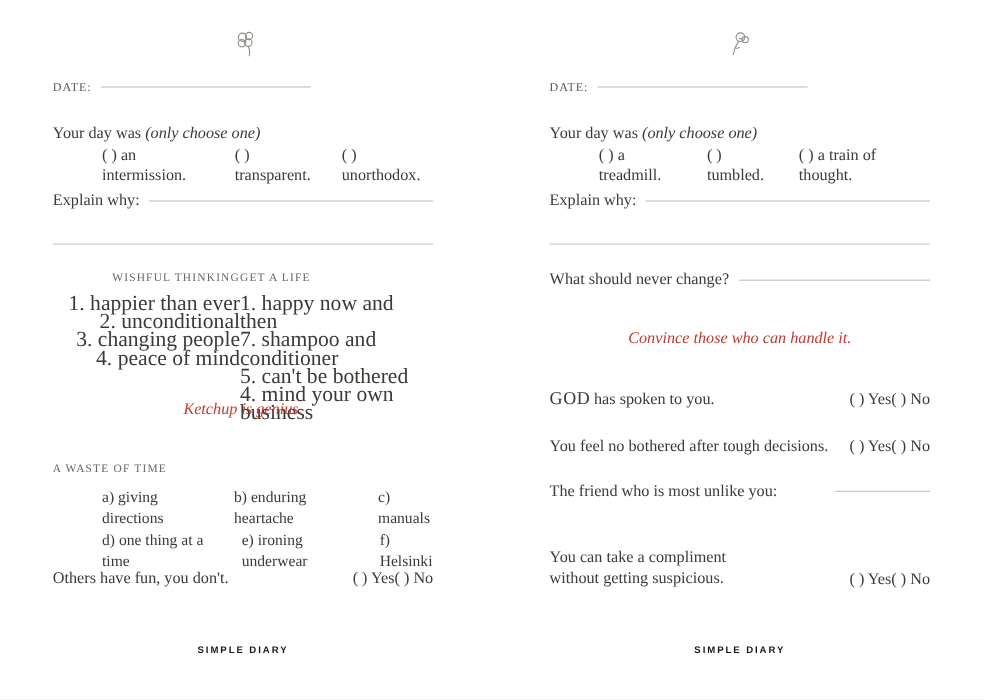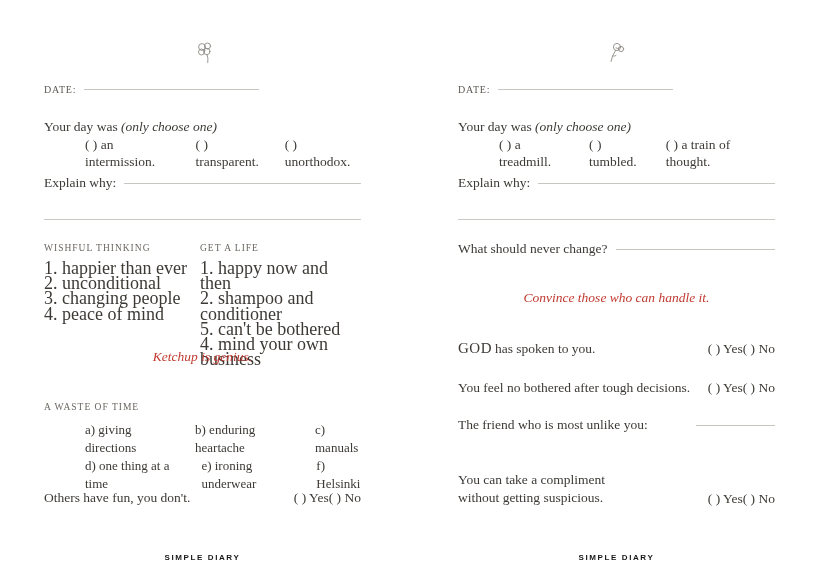--- a/index.html
+++ b/index.html
@@ -5,41 +5,41 @@
   html,body{margin:0;padding:0;background:#e9e9e9;}
   .spread{
     position:relative;
     width:820px;height:583px;
     background:#ffffff;
     font-family:"Liberation Serif", serif;
     color:#3d3a36;
     overflow:hidden;
     margin:0 auto;
   }
-  .page{position:absolute;top:0;width:410px;height:502px;margin-top:16px;}
+  .page{position:absolute;top:0;width:410px;height:502px;}
   .page.left{left:0;--ml:44px;--mr:49px;}
   .page.right{left:410px;--ml:48px;--mr:45px;}
   .abs{position:absolute;left:var(--ml);right:var(--mr);}
   .center{text-align:center;}
   .icon-wrap{top:24px;left:0;right:0;text-align:center;}
   .body-t{font-size:13.5px;line-height:17px;}
   .caps{font-size:10px;letter-spacing:0.8px;color:#5d5953;}
   .sec-h{font-size:9.5px;letter-spacing:1px;color:#6b6660;}
   .rule-line{flex:1 1 auto;border-bottom:1px solid #c9c6c2;transform:translateY(-3px);}
   .flexrow{display:flex;align-items:baseline;}
   .date-row{top:68px;}
   .date-row .rule-line{max-width:175px;margin-left:8px;}
   .day-prompt{top:102px;}
   .day-prompt em{font-style:italic;}
   .day-options{top:120px;left:calc(var(--ml) + 41px);display:flex;gap:15px;}
   .explain-row{top:158px;}
   .explain-row .rule-line{margin-left:8px;}
   .divider{top:203px;border-top:1px solid #ccc9c5;}
   .cols{top:227px;display:flex;}
-  .col1{width:156px;}
+  .col1{width:156px;text-align:right;}
   .col2{flex:1;}
   .col .sec-h{margin-bottom:8px;}
   .col .li{font-size:18px;line-height:15.2px;}
   .red-note{font-style:italic;color:#c13a31;font-size:13.5px;}
   .rn-left{top:333px;}
   .rn-right{top:274px;}
   .waste-header{top:386px;}
   .waste-rows{top:405px;left:calc(var(--ml) + 41px);font-size:13px;line-height:18px;}
   .waste-line{display:flex;gap:28px;}
   .qa-row{display:flex;justify-content:space-between;align-items:baseline;}
@@ -104,21 +104,21 @@
       <div class="col col1">
         <div class="sec-h">WISHFUL THINKING</div>
         <div class="li">1. happier than ever</div>
         <div class="li">2. unconditional</div>
         <div class="li">3. changing people</div>
         <div class="li">4. peace of mind</div>
       </div>
       <div class="col col2">
         <div class="sec-h">GET A LIFE</div>
         <div class="li">1. happy now and then</div>
-        <div class="li">2. shampoo and conditioner</div>
+        <div class="li">7. shampoo and conditioner</div>
         <div class="li">5. can't be bothered</div>
         <div class="li">4. mind your own business</div>
       </div>
     </div>
 
     <div class="abs red-note rn-left center">Ketchup is genius.</div>
 
     <div class="abs waste-header sec-h">A WASTE OF TIME</div>
 
     <div class="abs waste-rows">

